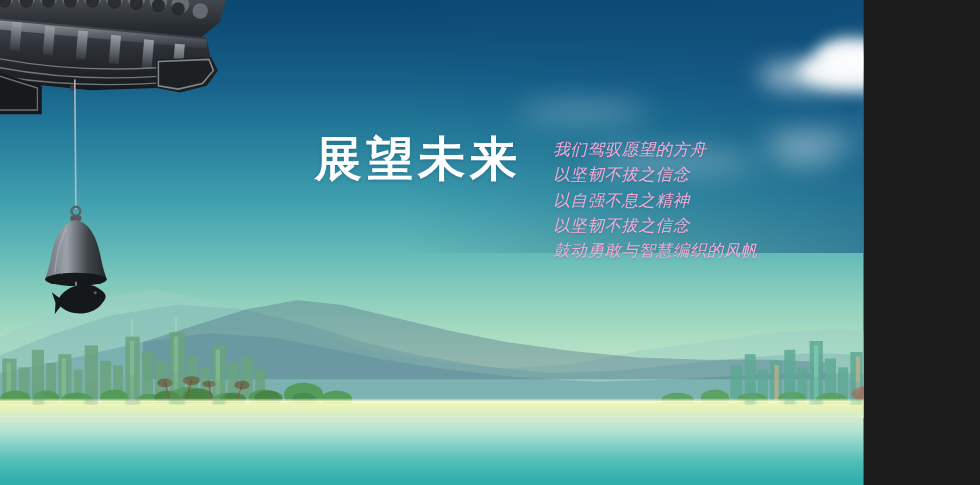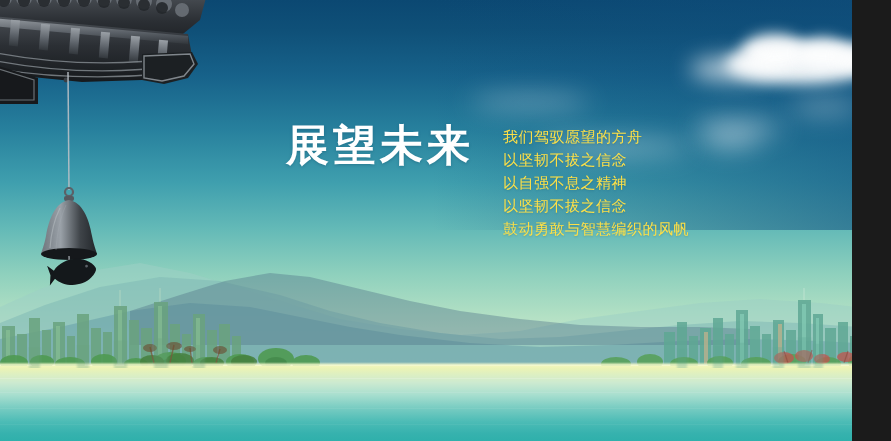--- a/index.html
+++ b/index.html
@@ -2,21 +2,21 @@
 <html><head>
 <meta charset="utf-8">
 <style>
   html, body {
     margin: 0;
     padding: 0;
     background: #1b1b1b;
   }
   #banner {
     position: relative;
-    width: 852px;
+    width: 785px;
     height: 441px;
     overflow: hidden;
     font-family: "Liberation Sans", "DejaVu Sans", sans-serif;
     background: #0d4a72;
     user-select: none;
   }
 
   
   .sky {
     position: absolute;
@@ -141,25 +141,26 @@
     text-shadow: 0 1px 3px rgba(10,60,85,0.30);
   }
   .poem {
     position: absolute;
     left: 503px;
     top: 125px;
     width: 210px;
   }
   .poem-line {
     font-size: 15px;
-    color: #fde047;
+    color: #f9a8d4;
     line-height: 23px;
     letter-spacing: 0.5px;
     white-space: nowrap;
     text-shadow: 0 1px 2px rgba(20,70,90,0.22);
+    font-style: italic;
   }
 </style>
 </head>
 <body>
 
 <div id="banner">
 
   <div class="sky"></div>
   <div class="sky-right-tint"></div>
 

